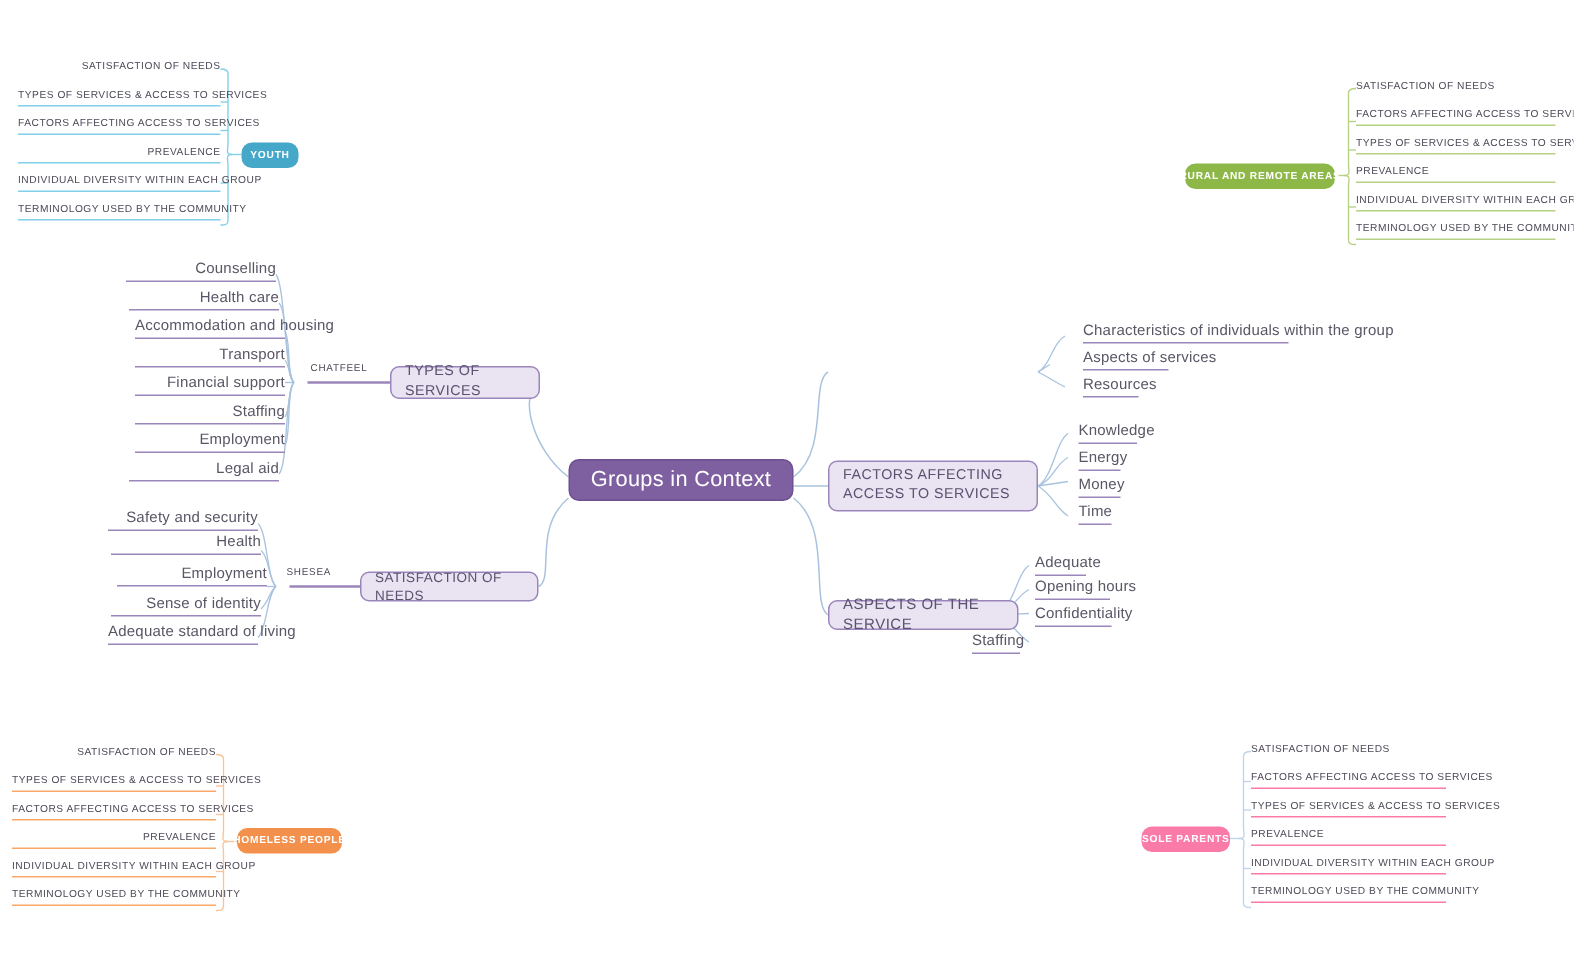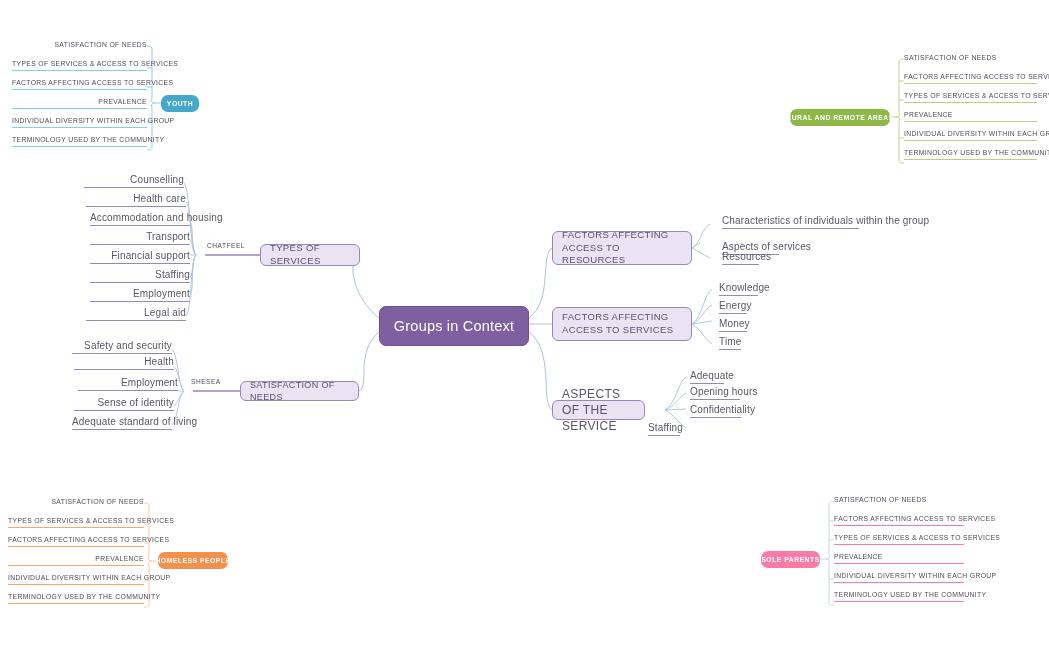--- a/index.html
+++ b/index.html
@@ -10,21 +10,21 @@
     overflow: hidden;
   }
   #stage { position: relative; width: 1049px; height: 650px; }
 
   svg.links { position: absolute; left: 0; top: 0; width: 1049px; height: 650px; pointer-events: none; }
 
   
   .center-node {
     position: absolute;
     left: 379px; top: 306px;
-    width: 150px; height: 40px;
+    width: 150px; height: 28px;
     background: #7E5FA0;
     border: 1px solid #6E4F90;
     border-radius: 7px;
     color: #ffffff;
     font-size: 14.5px;
     display: flex; align-items: center; justify-content: center;
     letter-spacing: 0.2px;
     box-sizing: border-box;
   }
 
@@ -183,46 +183,45 @@
       <path d="M829 579 L 834 579"></path>
     </g>
   </svg>
 
   <div class="center-node">Groups in Context</div>
 
   <div class="node center-text" style="left:260px; top:244px; width:100px; height:22px;">TYPES OF SERVICES</div>
 
   <div class="node center-text" style="left:240px; top:381px; width:119px; height:20px; font-size:9px;">SATISFACTION OF NEEDS</div>
 
-  <div class="node" style="left:552px; top:231px; width:140px; height:34px;">FACTORS AFFECTING ACCESS TO RESOURCES</div>
 
   <div class="node" style="left:552px; top:307px; width:140px; height:34px;">FACTORS AFFECTING ACCESS TO SERVICES</div>
 
-  <div class="node center-text" style="left:552px; top:400px; width:93px; height:20px; font-size:12px;">ASPECTS OF THE SERVICE</div>
+  <div class="node center-text" style="left:552px; top:400px; width:127px; height:20px; font-size:10px;">ASPECTS OF THE SERVICE</div>
 
   <div class="conn-label" style="left:207px; top:242px;">CHATFEEL</div>
   <div class="conn-label" style="left:191px; top:378px;">SHESEA</div>
 
   <div class="leaf ul-purple r" style="left:84px; top:174px; width:100px;">Counselling</div>
   <div class="leaf ul-purple r" style="left:86px; top:193px; width:100px;">Health care</div>
   <div class="leaf ul-purple r" style="left:90px; top:212px; width:100px;">Accommodation and housing</div>
   <div class="leaf ul-purple r" style="left:90px; top:231px; width:100px;">Transport</div>
   <div class="leaf ul-purple r" style="left:90px; top:250px; width:100px;">Financial support</div>
   <div class="leaf ul-purple r" style="left:90px; top:269px; width:100px;">Staffing</div>
   <div class="leaf ul-purple r" style="left:90px; top:288px; width:100px;">Employment</div>
   <div class="leaf ul-purple r" style="left:86px; top:307px; width:100px;">Legal aid</div>
 
   <div class="leaf ul-purple r" style="left:72px; top:340px; width:100px;">Safety and security</div>
   <div class="leaf ul-purple r" style="left:74px; top:356px; width:100px;">Health</div>
   <div class="leaf ul-purple r" style="left:78px; top:377px; width:100px;">Employment</div>
   <div class="leaf ul-purple r" style="left:74px; top:397px; width:100px;">Sense of identity</div>
   <div class="leaf ul-purple r" style="left:72px; top:416px; width:100px;">Adequate standard of living</div>
 
   <div class="leaf ul-purple l" style="left:722px; top:215px; width:137px;">Characteristics of individuals within the group</div>
-  <div class="leaf ul-purple l" style="left:722px; top:233px; width:57px;margin-top:8px;">Aspects of services</div>
+  <div class="leaf ul-purple l" style="left:722px; top:233px; width:57px;">Aspects of services</div>
   <div class="leaf ul-purple l" style="left:722px; top:251px; width:37px;">Resources</div>
 
   <div class="leaf ul-purple l" style="left:719px; top:282px; width:39px;">Knowledge</div>
   <div class="leaf ul-purple l" style="left:719px; top:300px; width:28px;">Energy</div>
   <div class="leaf ul-purple l" style="left:719px; top:318px; width:28px;">Money</div>
   <div class="leaf ul-purple l" style="left:719px; top:336px; width:22px;">Time</div>
 
   <div class="leaf ul-purple l" style="left:690px; top:370px; width:34px;">Adequate</div>
   <div class="leaf ul-purple l" style="left:690px; top:386px; width:50px;">Opening hours</div>
   <div class="leaf ul-purple l" style="left:690px; top:404px; width:51px;">Confidentiality</div>

